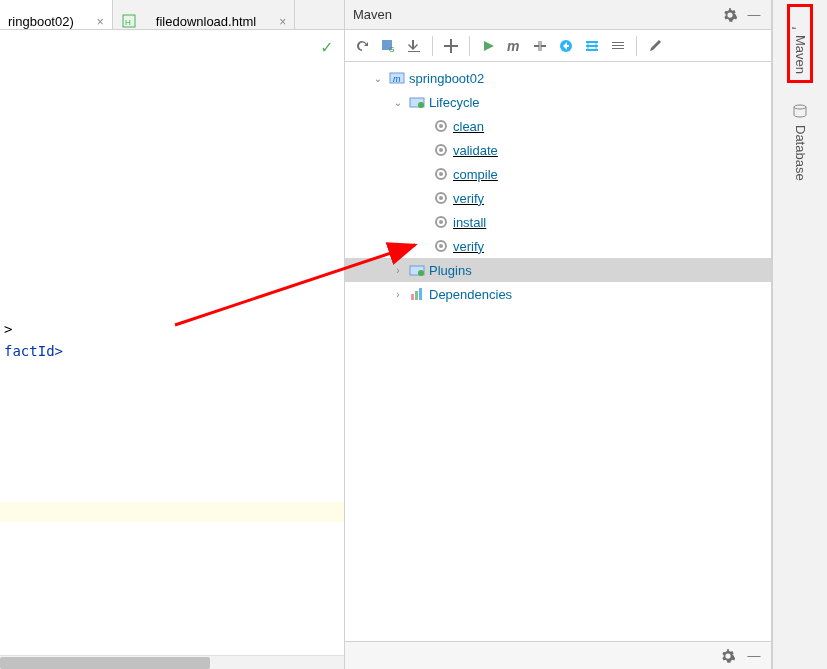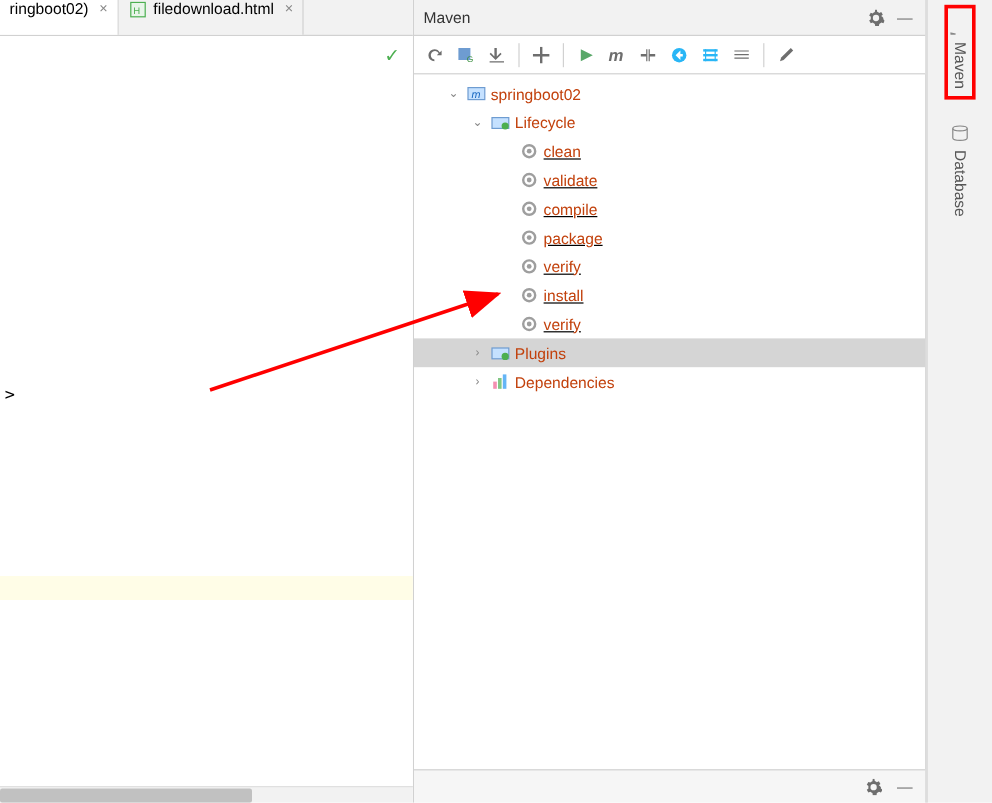--- a/index.html
+++ b/index.html
@@ -25,26 +25,26 @@
     }
     .tabs-row {
       height: 30px;
       display: flex;
       align-items: center;
       border-bottom: 1px solid #d1d1d1;
       background: #f2f2f2;
     }
     .tab {
       display: flex;
-      align-items: flex-start;
+      align-items: flex-end;
       height: 100%;
       padding: 0 8px;
       border-right: 1px solid #d1d1d1;
       background: #fff;
-      gap: 5px;
+      gap: 19px;
     }
     .tab.inactive { background: #f2f2f2; }
     .tab-close {
       color: #888;
       font-size: 12px;
       margin-left: 4px;
       cursor: pointer;
     }
     .editor-body {
       flex: 1;
@@ -149,21 +149,21 @@
       cursor: pointer;
     }
     .tree-node.selected { background: #d5d5d5; }
     .chevron {
       width: 14px;
       color: #888;
       font-size: 10px;
       text-align: center;
     }
     .node-icon { width: 16px; height: 16px; display:inline-flex; align-items:center; justify-content:center;}
-    .node-label { color: #c2410c; }
+    .node-label { color: #0369a1; }
     .indent-1 { padding-left: 26px; }
     .indent-2 { padding-left: 46px; }
     .indent-3 { padding-left: 70px; text-decoration: underline; }
     .footer {
       height: 28px;
       border-top: 1px solid #d1d1d1;
       background: #f6f6f6;
       display: flex;
       align-items: center;
       justify-content: flex-end;
@@ -219,20 +219,21 @@
             </svg>
         </span>
         <span>filedownload.html</span>
         <span class="tab-close">×</span>
       </div>
     </div>
     <div class="editor-body">
       <span class="check-icon">✓</span>
       <div style="height:280px"></div>
       <div class="code-line">&gt;</div>
+      <div class="code-line code-blue">factId&gt;</div>
       <div class="highlight-line"></div>
       <div class="scrollbar-track">
         <div class="scrollbar-thumb"></div>
       </div>
     </div>
   </div>
 
   <div class="maven-panel">
     <div class="panel-header">
       <span class="panel-title">Maven</span>
@@ -354,30 +355,20 @@
       </div>
       <div class="tree-node indent-3">
         <span class="chevron"></span>
         <span class="node-icon">
             <svg width="14" height="14">
               <circle cx="7" cy="7" r="5" fill="none" stroke="#9e9e9e" stroke-width="2"></circle>
               <circle cx="7" cy="7" r="2" fill="#9e9e9e"></circle>
             </svg>
           </span>
         <span class="node-label">compile</span>
-      </div>
-      <div class="tree-node indent-3">
-        <span class="chevron"></span>
-        <span class="node-icon">
-            <svg width="14" height="14">
-              <circle cx="7" cy="7" r="5" fill="none" stroke="#9e9e9e" stroke-width="2"></circle>
-              <circle cx="7" cy="7" r="2" fill="#9e9e9e"></circle>
-            </svg>
-          </span>
-        <span class="node-label">package</span>
       </div>
       <div class="tree-node indent-3">
         <span class="chevron"></span>
         <span class="node-icon">
             <svg width="14" height="14">
               <circle cx="7" cy="7" r="5" fill="none" stroke="#9e9e9e" stroke-width="2"></circle>
               <circle cx="7" cy="7" r="2" fill="#9e9e9e"></circle>
             </svg>
           </span>
         <span class="node-label">verify</span>

